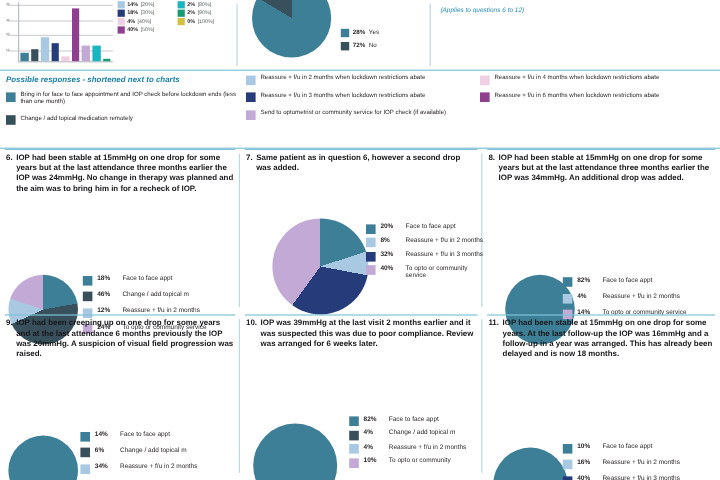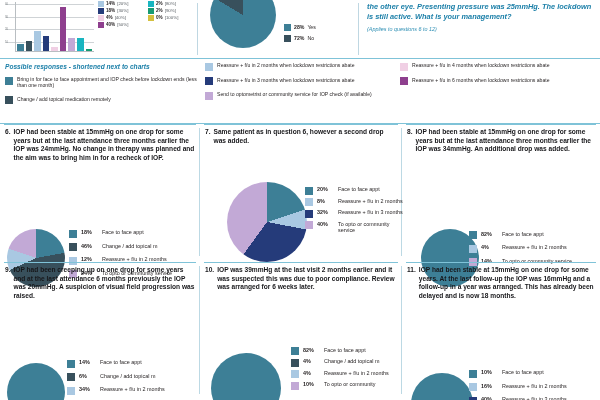--- a/index.html
+++ b/index.html
@@ -162,21 +162,20 @@
             <span class="sw" style="background: rgb(56, 80, 92);"></span>
             <span class="pct">72%</span>
             <span>No</span>
           </div>
         </div>
     </div>
 
     <div class="vsep"></div>
 
     <div class="qtext">
-      <div class="qbold">the other eye. Presenting pressure was 25mmHg. The lockdown is still active. What is your management?</div>
       <div class="qnote">(Applies to questions 6 to 12)</div>
     </div>
   </div>
 
   <div class="legendband">
     <div class="legendtitle">Possible responses - shortened next to charts</div>
     <div class="legcol c1" id="legCol1">
         <div class="legitem">
           <span class="sw" style="background: rgb(61, 127, 150);"></span>
           <span class="t">Bring in for face to face appointment and IOP check before lockdown ends (less than one month)</span>

